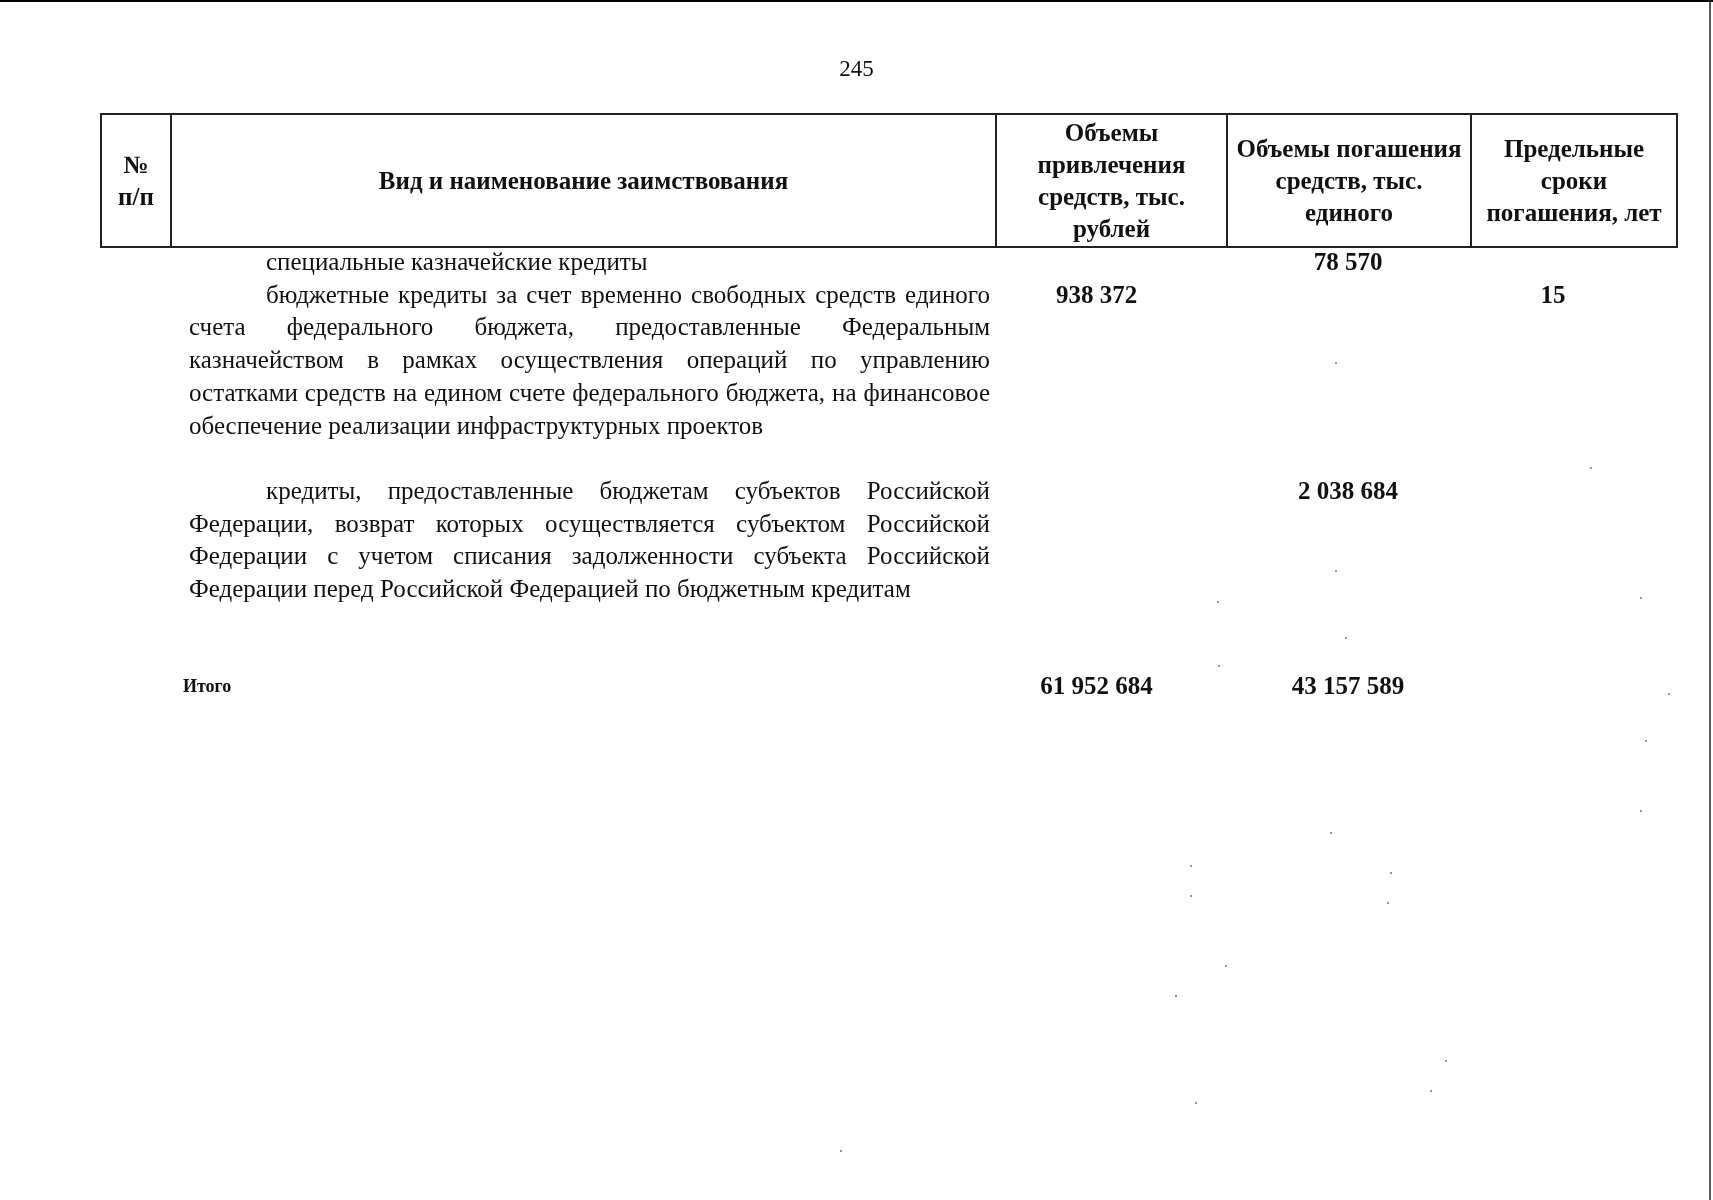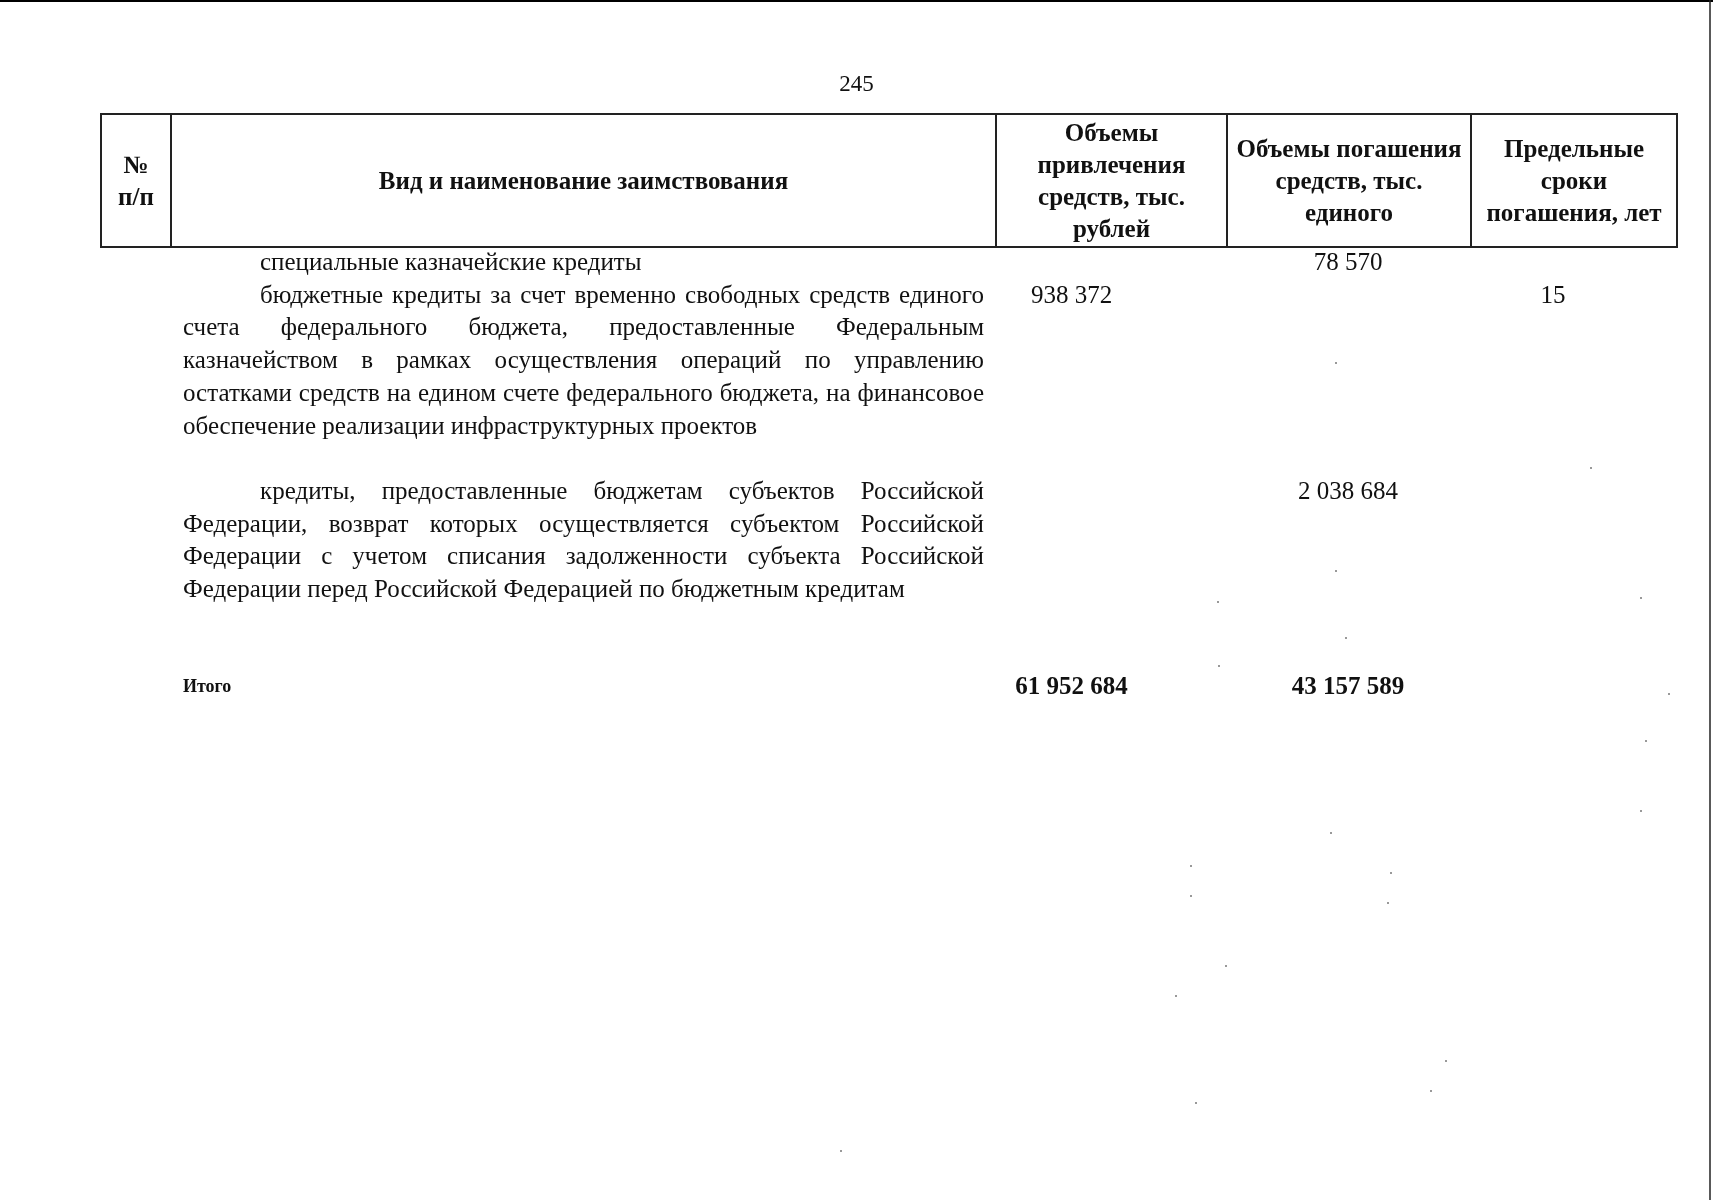--- a/index.html
+++ b/index.html
@@ -2,38 +2,38 @@
 <html><head>
   <meta charset="utf-8">
   <style>
     html, body { margin: 0; padding: 0; background: #ffffff; }
     body {
       width: 1713px; height: 1200px; position: relative; overflow: hidden;
       font-family: "Liberation Serif", "DejaVu Serif", serif; color: #111;
     }
     .scan-top { position: absolute; left: 0; top: 0; width: 1713px; height: 2px; background: #000; }
     .scan-right { position: absolute; left: 1709px; top: 0; width: 2px; height: 1200px; background: #222; opacity: .75; }
-    .page-number { position: absolute; left: 0; width: 1713px; top: 71px; text-align: center; font-size: 23px; }
+    .page-number { position: absolute; left: 0; width: 1713px; top: 56px; text-align: center; font-size: 23px; }
     table.header-table {
       position: absolute; left: 100px; top: 113px; width: 1576px;
       border-collapse: collapse; table-layout: fixed;
     }
     table.header-table th {
       border: 2px solid #222; font-weight: bold; font-size: 25px; line-height: 32px;
       text-align: center; vertical-align: middle; padding: 0 4px; height: 131px;
     }
     .body-area { position: absolute; left: 0; top: 246px; width: 1713px; }
     .row { position: absolute; left: 0; width: 1713px; }
     .desc {
-      position: absolute; left: 183px; width: 801px; font-size: 25px; line-height: 32.7px;
+      position: absolute; left: 189px; width: 801px; font-size: 25px; line-height: 32.7px;
       text-align: justify; text-align-last: left;
     }
     .desc .indent { display: inline-block; width: 77px; }
-    .num { position: absolute; font-size: 25px; line-height: 32.7px; text-align: center; }
-    .col-attr { left: 956px; width: 231px; }
+    .num { position: absolute; font-size: 25px; line-height: 32.7px; text-align: center; font-weight: bold; }
+    .col-attr { left: 981px; width: 231px; }
     .col-repay { left: 1226px; width: 244px; }
     .col-term { left: 1450px; width: 206px; }
     .total-label { position: absolute; left: 183px; font-size: 18px; font-weight: bold; line-height: 32px; }
     .total-num { font-weight: bold; }
     .speck { position: absolute; width: 2px; height: 2px; background: #777; border-radius: 1px; }
   </style>
 </head>
 <body>
 
 <div class="scan-top"></div>

